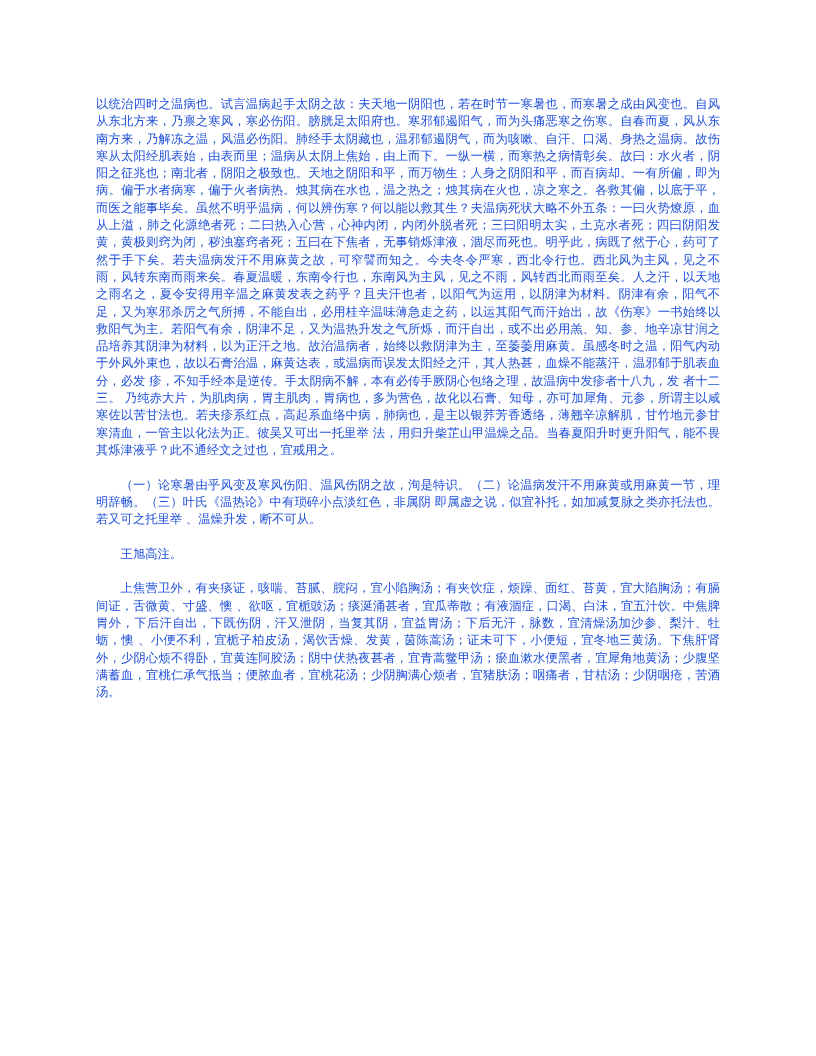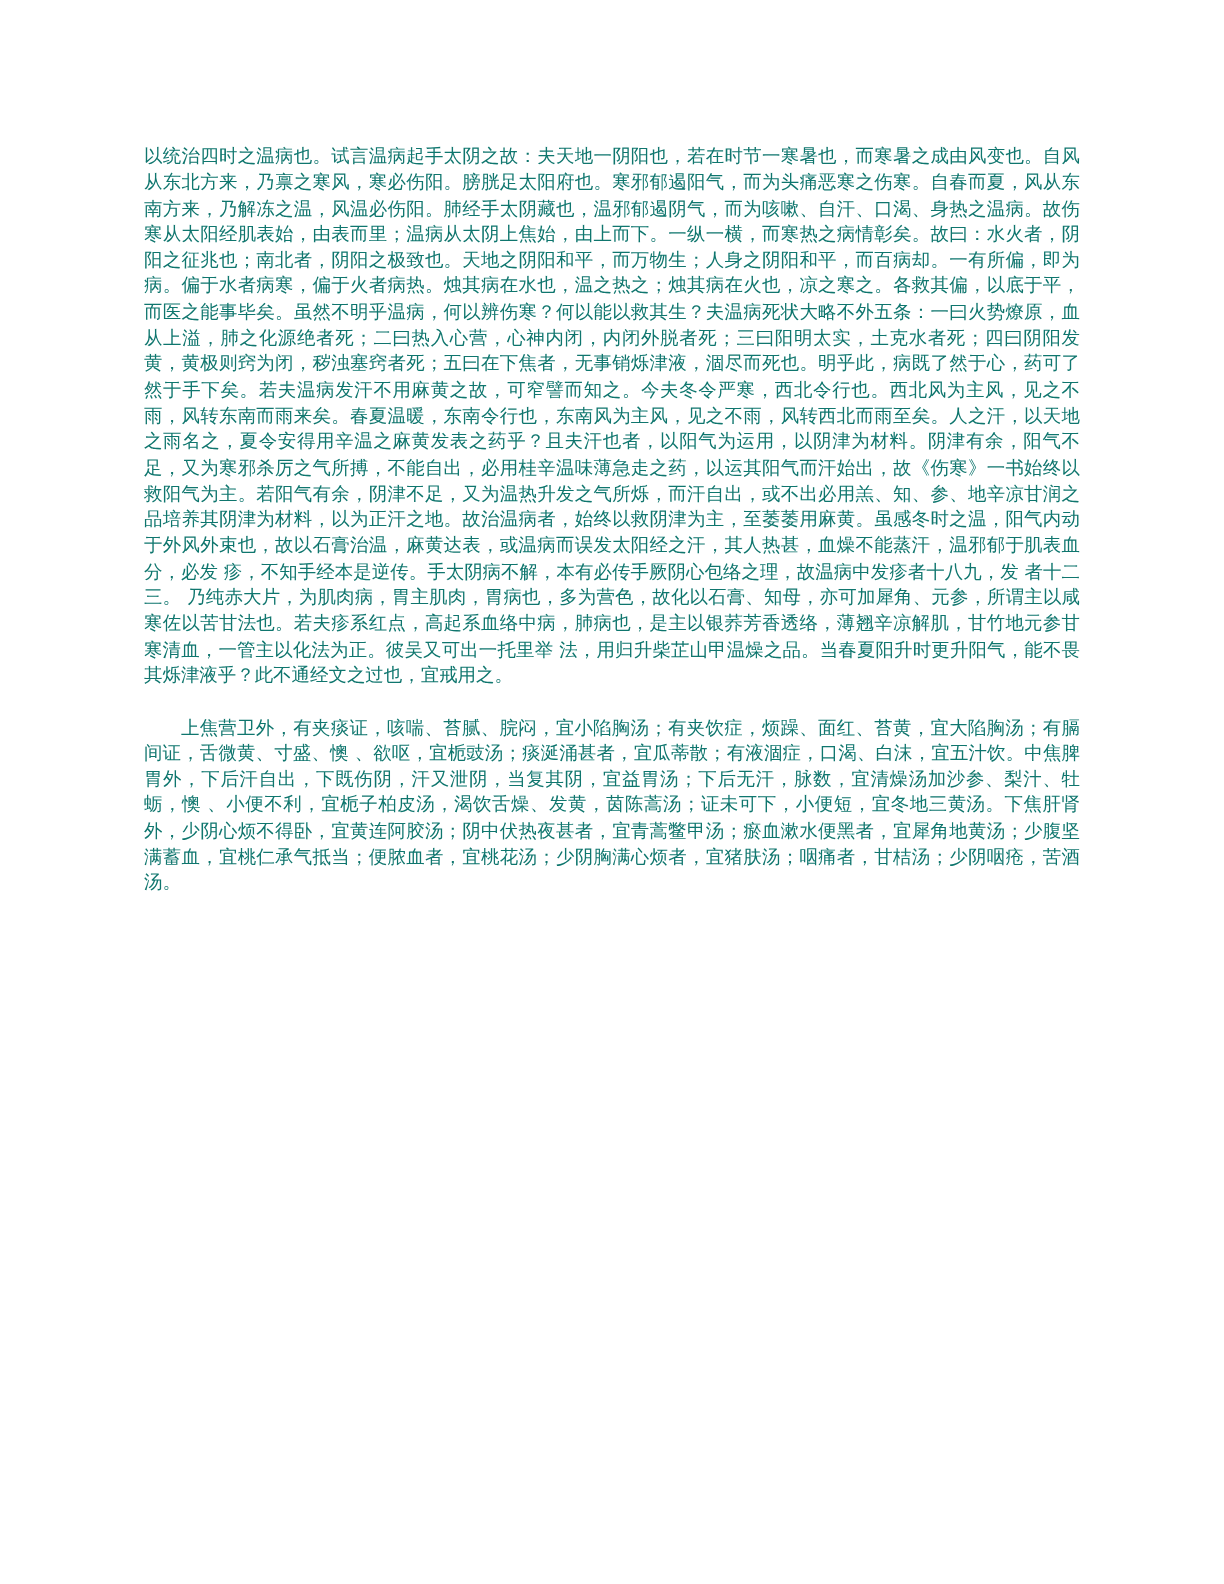--- a/index.html
+++ b/index.html
@@ -13,21 +13,21 @@
     background: #ffffff;
     position: relative;
     box-sizing: border-box;
     padding: 96px 96px 96px 96px;
     font-family: "DejaVu Sans", "Liberation Sans", sans-serif;
   }
   .doc-body {
     width: 624px;
     font-size: 12.3px;
     line-height: 17.3px;
-    color: #0f766e;
+    color: #1d4ed8;
     text-align: justify;
     text-justify: inter-ideograph;
   }
   p.para {
     margin: 0;
     padding: 0;
     text-align: justify;
     text-justify: inter-ideograph;
     word-break: break-all;
   }
@@ -37,15 +37,17 @@
   p.indent {
     text-indent: 2em;
   }
 </style>
 </head>
 <body>
 
 <div class="page">
   <div class="doc-body">
     <p class="para">以统治四时之温病也。试言温病起手太阴之故：夫天地一阴阳也，若在时节一寒暑也，而寒暑之成由风变也。自风从东北方来，乃禀之寒风，寒必伤阳。膀胱足太阳府也。寒邪郁遏阳气，而为头痛恶寒之伤寒。自春而夏，风从东南方来，乃解冻之温，风温必伤阳。肺经手太阴藏也，温邪郁遏阴气，而为咳嗽、自汗、口渴、身热之温病。故伤寒从太阳经肌表始，由表而里；温病从太阴上焦始，由上而下。一纵一横，而寒热之病情彰矣。故曰：水火者，阴阳之征兆也；南北者，阴阳之极致也。天地之阴阳和平，而万物生；人身之阴阳和平，而百病却。一有所偏，即为病。偏于水者病寒，偏于火者病热。烛其病在水也，温之热之；烛其病在火也，凉之寒之。各救其偏，以底于平，而医之能事毕矣。虽然不明乎温病，何以辨伤寒？何以能以救其生？夫温病死状大略不外五条：一曰火势燎原，血从上溢，肺之化源绝者死；二曰热入心营，心神内闭，内闭外脱者死；三曰阳明太实，土克水者死；四曰阴阳发黄，黄极则窍为闭，秽浊塞窍者死；五曰在下焦者，无事销烁津液，涸尽而死也。明乎此，病既了然于心，药可了然于手下矣。若夫温病发汗不用麻黄之故，可窄譬而知之。今夫冬令严寒，西北令行也。西北风为主风，见之不雨，风转东南而雨来矣。春夏温暖，东南令行也，东南风为主风，见之不雨，风转西北而雨至矣。人之汗，以天地之雨名之，夏令安得用辛温之麻黄发表之药乎？且夫汗也者，以阳气为运用，以阴津为材料。阴津有余，阳气不足，又为寒邪杀厉之气所搏，不能自出，必用桂辛温味薄急走之药，以运其阳气而汗始出，故《伤寒》一书始终以救阳气为主。若阳气有余，阴津不足，又为温热升发之气所烁，而汗自出，或不出必用羔、知、参、地辛凉甘润之品培养其阴津为材料，以为正汗之地。故治温病者，始终以救阴津为主，至萎萎用麻黄。虽感冬时之温，阳气内动于外风外束也，故以石膏治温，麻黄达表，或温病而误发太阳经之汗，其人热甚，血燥不能蒸汗，温邪郁于肌表血分，必发 疹，不知手经本是逆传。手太阴病不解，本有必传手厥阴心包络之理，故温病中发疹者十八九，发 者十二三。 乃纯赤大片，为肌肉病，胃主肌肉，胃病也，多为营色，故化以石膏、知母，亦可加犀角、元参，所谓主以咸寒佐以苦甘法也。若夫疹系红点，高起系血络中病，肺病也，是主以银荞芳香透络，薄翘辛凉解肌，甘竹地元参甘寒清血，一管主以化法为正。彼吴又可出一托里举 法，用归升柴芷山甲温燥之品。当春夏阳升时更升阳气，能不畏其烁津液乎？此不通经文之过也，宜戒用之。</p>
+    <p class="para spaced indent">（一）论寒暑由乎风变及寒风伤阳、温风伤阴之故，洵是特识。（二）论温病发汗不用麻黄或用麻黄一节，理明辞畅。（三）叶氏《温热论》中有琐碎小点淡红色，非属阴 即属虚之说，似宜补托，如加减复脉之类亦托法也。若又可之托里举 、温燥升发，断不可从。</p>
+    <p class="para spaced indent">王旭高注。</p>
     <p class="para spaced indent">上焦营卫外，有夹痰证，咳喘、苔腻、脘闷，宜小陷胸汤；有夹饮症，烦躁、面红、苔黄，宜大陷胸汤；有膈间证，舌微黄、寸盛、懊 、欲呕，宜栀豉汤；痰涎涌甚者，宜瓜蒂散；有液涸症，口渴、白沫，宜五汁饮。中焦脾胃外，下后汗自出，下既伤阴，汗又泄阴，当复其阴，宜益胃汤；下后无汗，脉数，宜清燥汤加沙参、梨汁、牡蛎，懊 、小便不利，宜栀子柏皮汤，渴饮舌燥、发黄，茵陈蒿汤；证未可下，小便短，宜冬地三黄汤。下焦肝肾外，少阴心烦不得卧，宜黄连阿胶汤；阴中伏热夜甚者，宜青蒿鳖甲汤；瘀血漱水便黑者，宜犀角地黄汤；少腹坚满蓄血，宜桃仁承气抵当；便脓血者，宜桃花汤；少阴胸满心烦者，宜猪肤汤；咽痛者，甘桔汤；少阴咽疮，苦酒汤。</p>
   </div>
 </div>
 
 </body></html>

